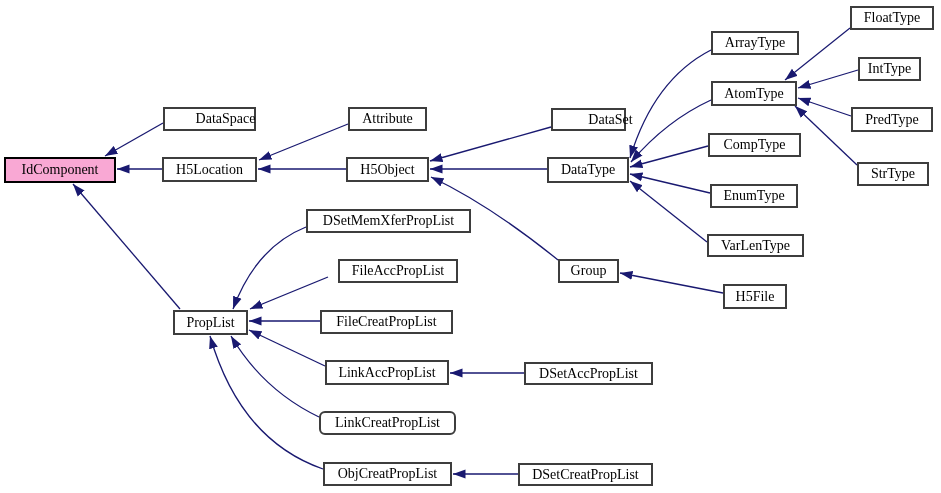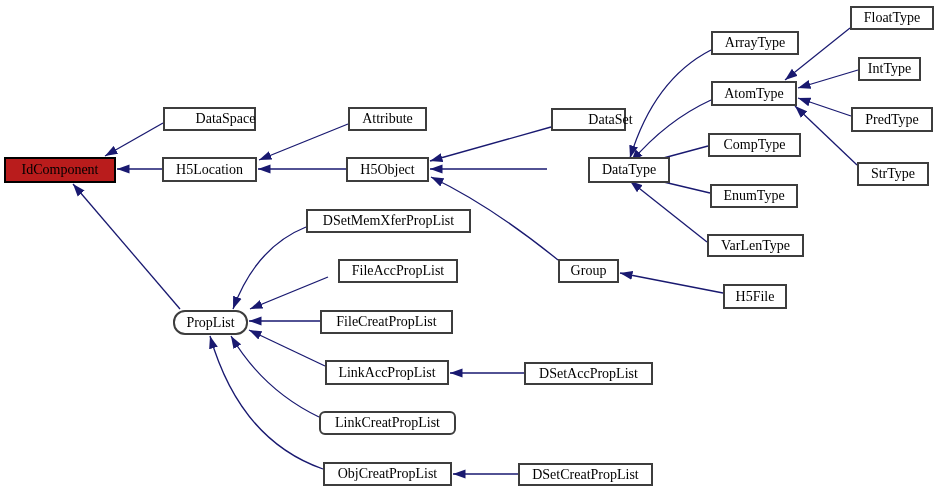--- a/index.html
+++ b/index.html
@@ -32,21 +32,21 @@
     display: flex;
     align-items: center;
     justify-content: center;
     font-size: 14px;
     line-height: 1;
     white-space: nowrap;
     z-index: 2;
     cursor: pointer;
   }
   .node.highlighted {
-    background: #b91c1c;
+    background: #f9a8d4;
     border-color: #000000;
   }
   .node .node-label {
     display: block;
     padding: 0 2px;
     font-family: Liberation Serif, serif;
   }
   path.edge {
     fill: none;
     stroke-width: 1.3px;
@@ -106,39 +106,39 @@
       </div>
       <div class="node" style="left: 346px; top: 157px; width: 83px; height: 25px;">
         <span class="node-label">H5Object</span>
       </div>
       <div class="node" style="left: 306px; top: 209px; width: 165px; height: 24px;">
         <span class="node-label">DSetMemXferPropList</span>
       </div>
       <div class="node" style="left: 328px; top: 259px; width: 120px; height: 24px; margin-left: 10px;">
         <span class="node-label">FileAccPropList</span>
       </div>
-      <div class="node" style="left: 173px; top: 310px; width: 75px; height: 25px; border-radius: 12px;">
+      <div class="node" style="left: 173px; top: 310px; width: 75px; height: 25px;">
         <span class="node-label">PropList</span>
       </div>
       <div class="node" style="left: 320px; top: 310px; width: 133px; height: 24px;">
         <span class="node-label">FileCreatPropList</span>
       </div>
       <div class="node" style="left: 325px; top: 360px; width: 124px; height: 25px;">
         <span class="node-label">LinkAccPropList</span>
       </div>
       <div class="node" style="left: 319px; top: 411px; width: 137px; height: 24px; border-radius: 6px;">
         <span class="node-label">LinkCreatPropList</span>
       </div>
       <div class="node" style="left: 323px; top: 462px; width: 129px; height: 24px;">
         <span class="node-label">ObjCreatPropList</span>
       </div>
       <div class="node" style="left: 551px; top: 108px; width: 75px; height: 23px; padding-left: 44px;">
         <span class="node-label">DataSet</span>
       </div>
-      <div class="node" style="left: 547px; top: 157px; width: 82px; height: 26px; margin-left: 41px;">
+      <div class="node" style="left: 547px; top: 157px; width: 82px; height: 26px;">
         <span class="node-label">DataType</span>
       </div>
       <div class="node" style="left: 558px; top: 259px; width: 61px; height: 24px;">
         <span class="node-label">Group</span>
       </div>
       <div class="node" style="left: 723px; top: 284px; width: 64px; height: 25px;">
         <span class="node-label">H5File</span>
       </div>
       <div class="node" style="left: 711px; top: 31px; width: 88px; height: 24px;">
         <span class="node-label">ArrayType</span>

